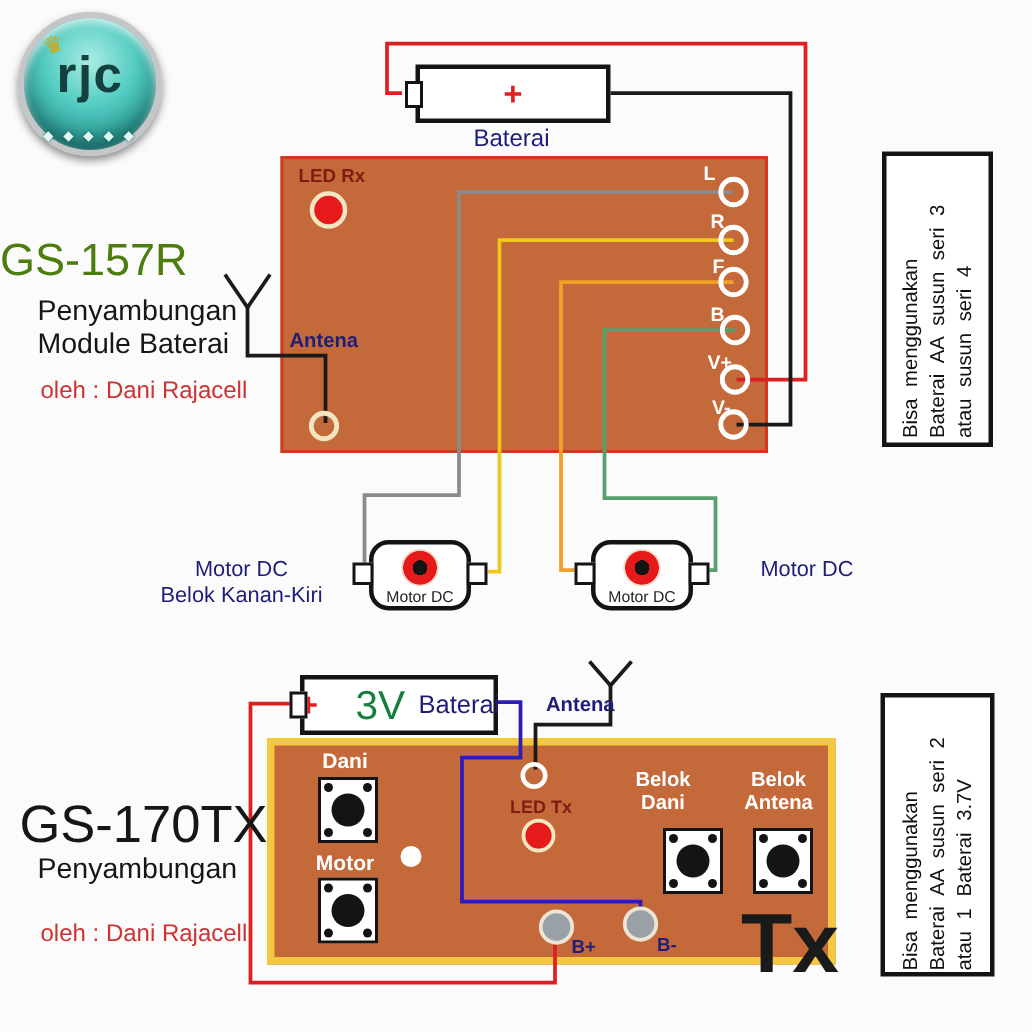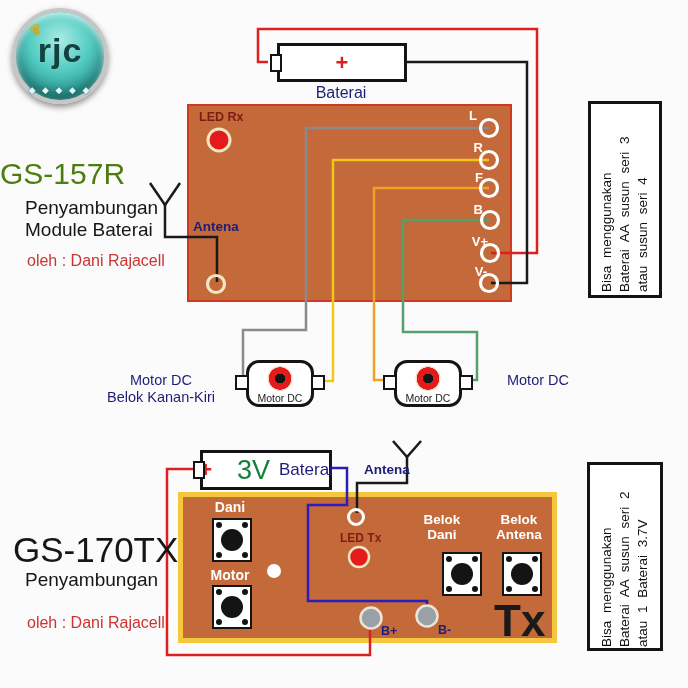--- a/index.html
+++ b/index.html
@@ -73,21 +73,21 @@
   .model-tx{left:13px; top:530px; font-size:35px; color:#161616; z-index:3;}
   .desc-tx{left:25px; top:569px; font-size:19px; line-height:1.18; color:#161616; z-index:3;}
   .author-tx{left:27px; top:614px; font-size:16px; color:#cc3333; z-index:3;}
   .antena-tx-label{left:364px; top:462px; font-size:13.5px; font-weight:bold; color:#1e1e78; z-index:3;}
   .btn-label{text-align:center; font-size:14px; font-weight:bold; color:#ffffff; line-height:1.1; z-index:3;}
   .maju-label{left:204px; top:500px; width:52px;}
   .mundur-label{left:198px; top:568px; width:64px;}
   .bkiri-label{left:416px; top:513px; width:52px; font-size:13.5px;}
   .bkanan-label{left:491px; top:513px; width:56px; font-size:13.5px;}
   .ledtx-label{left:340px; top:531px; font-size:12px; font-weight:bold; color:#7c1f12; z-index:3;}
-  .tx-big{left:494px; top:596px; font-size:44px; font-weight:bold; color:#1a1a1a; z-index:3;}
+  .tx-big{left:494px; top:596px; font-size:56px; font-weight:bold; color:#1a1a1a; z-index:3;}
   .pad-label{font-size:12.5px; font-weight:bold; color:#1e1e78; z-index:3;}
   .bplus-label{left:381px; top:624px;}
   .bminus-label{left:438px; top:623px;}
 
   
   .pushbtn{width:36px; height:40px; background:#fff; border:2px solid #141414; z-index:3;}
   .pb-maju{left:212px; top:518px;}
   .pb-mundur{left:212px; top:585px;}
   .pb-kiri{left:442px; top:552px;}
   .pb-kanan{left:502px; top:552px;}

